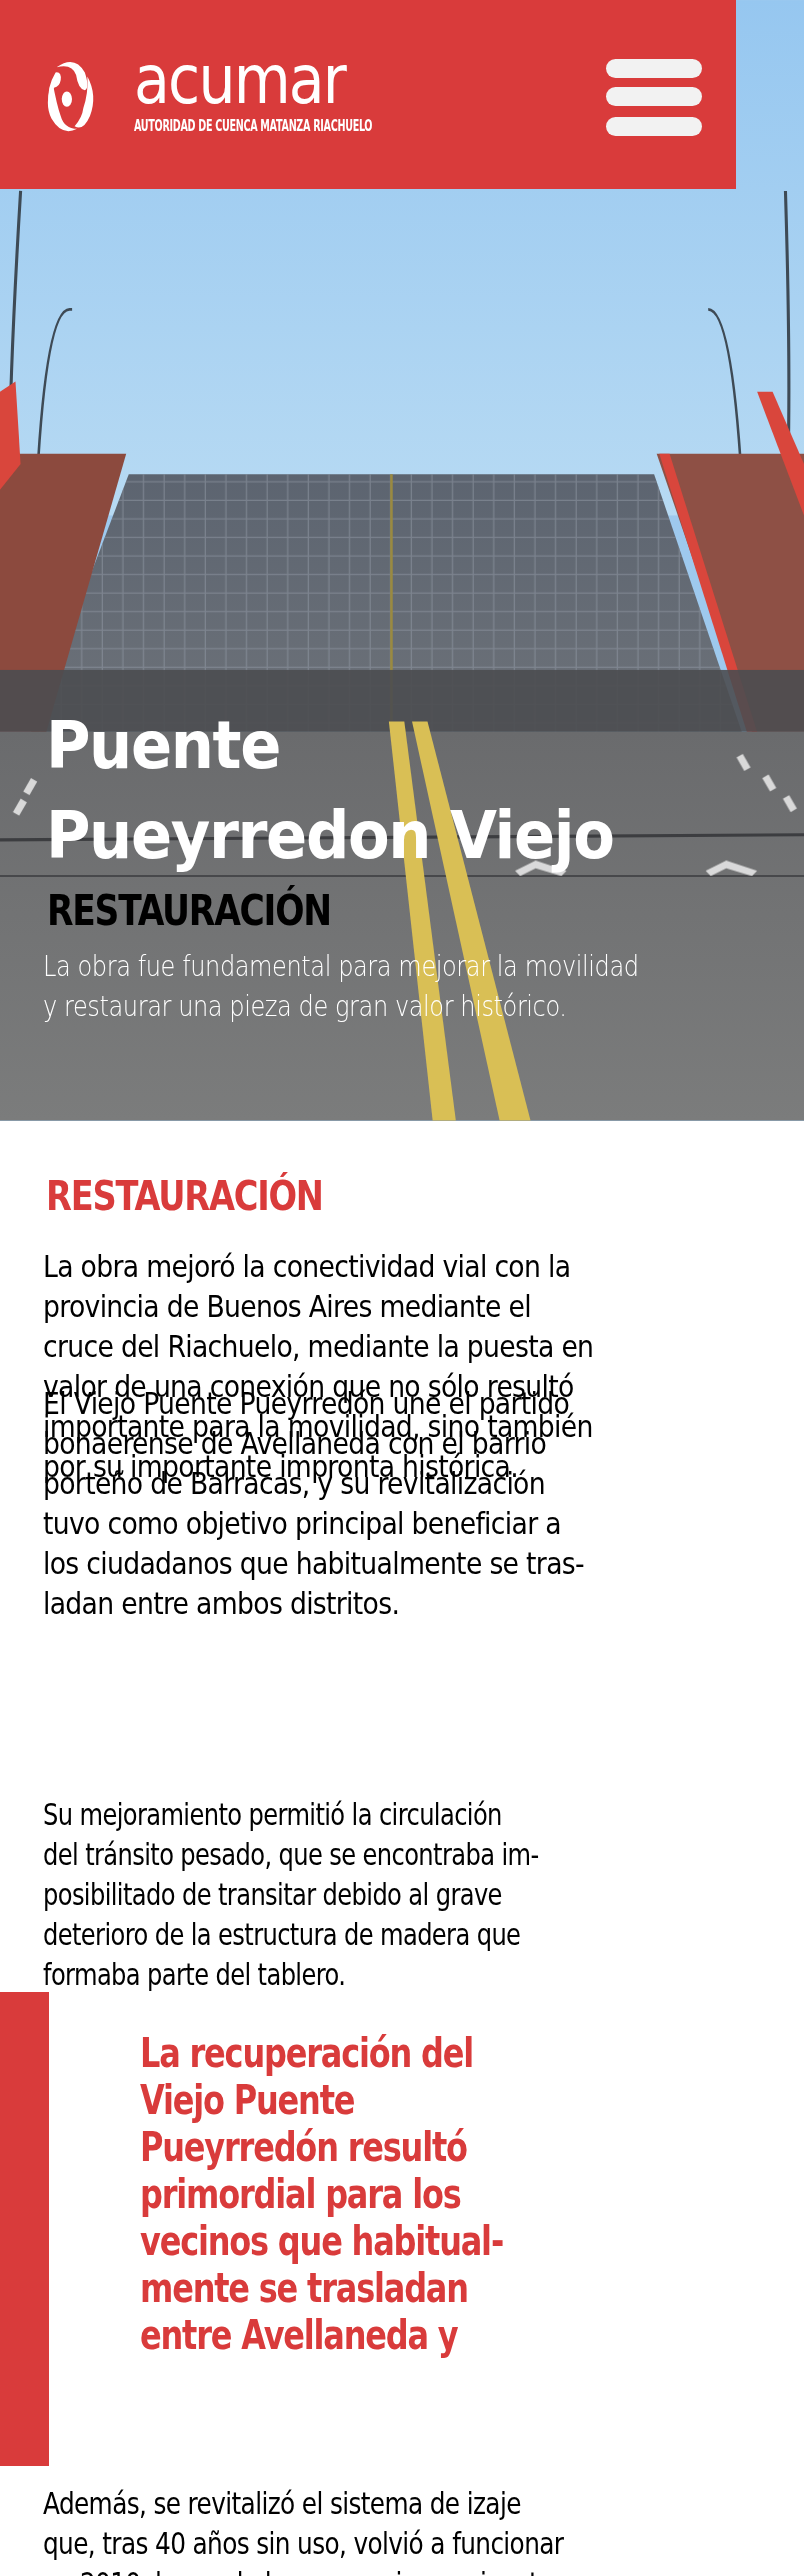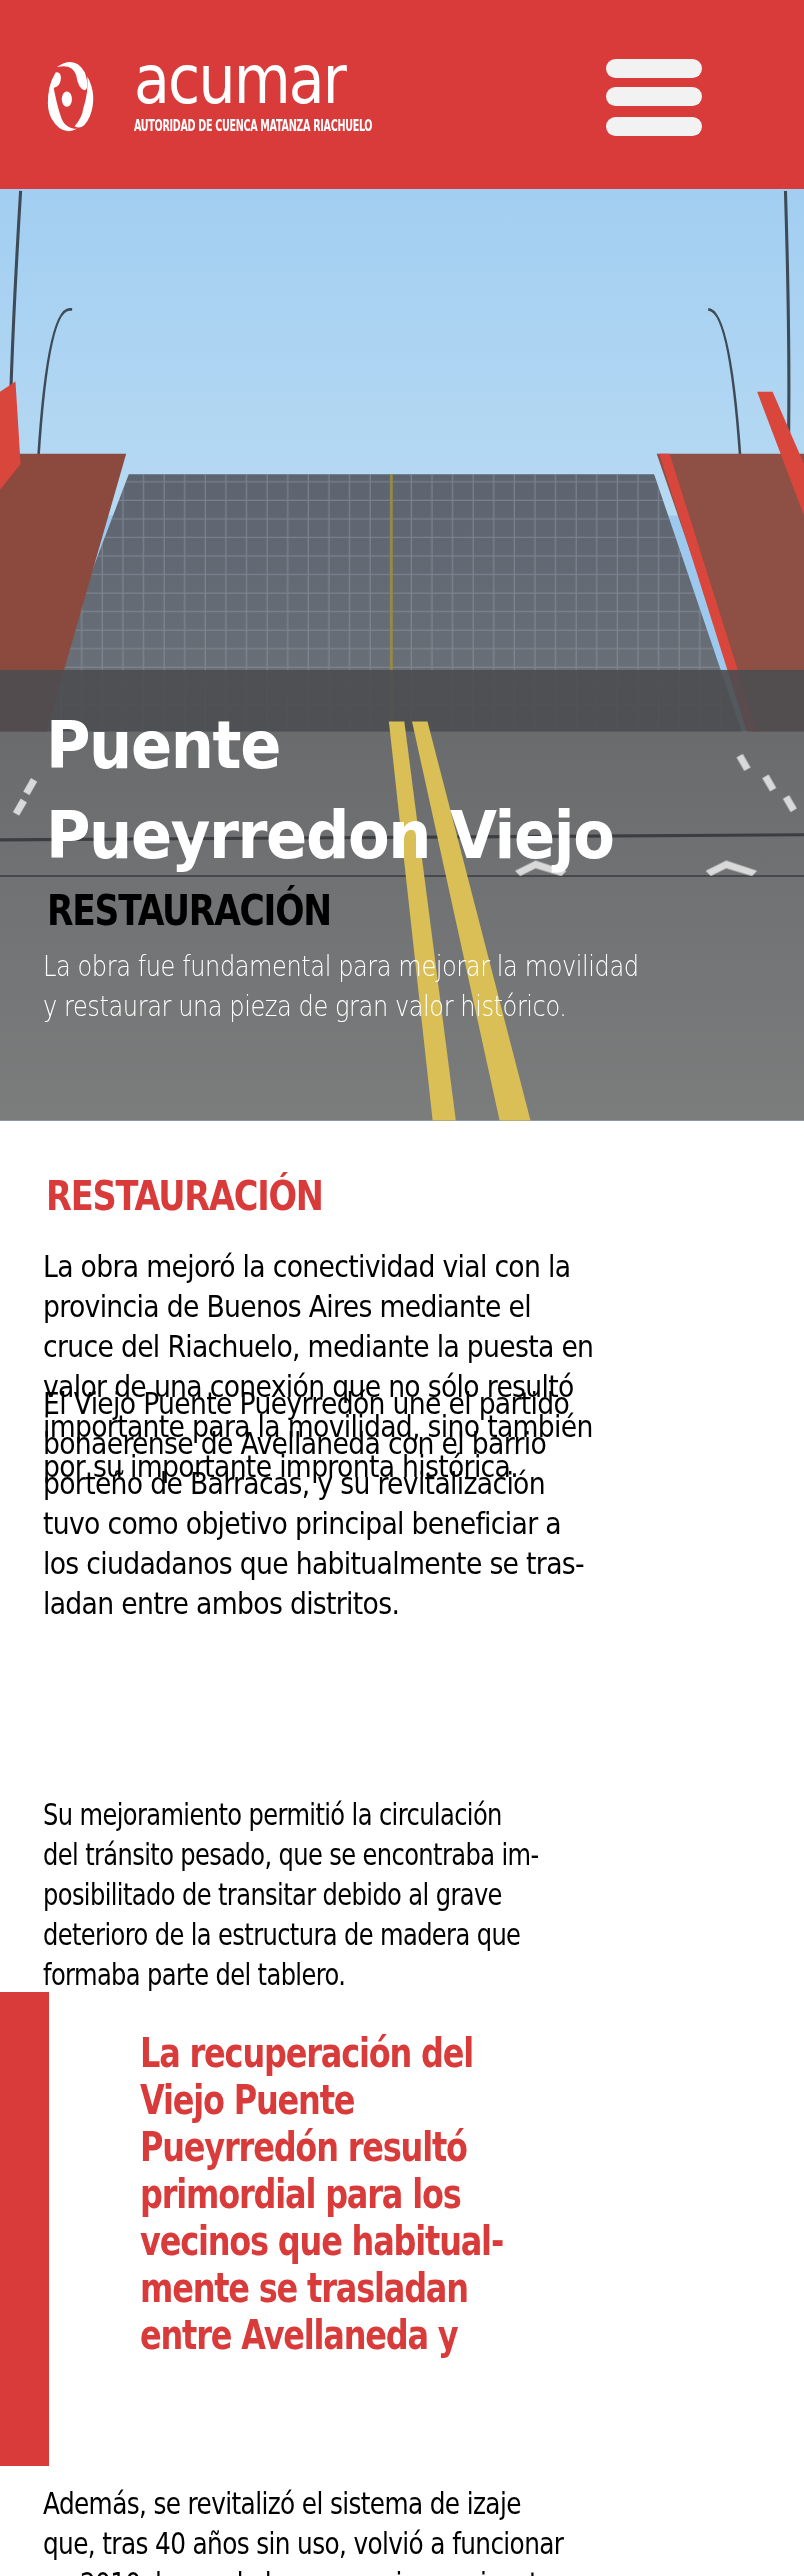--- a/index.html
+++ b/index.html
@@ -1,20 +1,20 @@
 <!DOCTYPE html>
 <html style="font-size:8.2px"><head>
 <meta charset="utf-8">
 <style>
   * { box-sizing: border-box; margin: 0; padding: 0; }
   html, body { width: 804px; background: #ffffff; }
   body { position: relative; height: 3950px; overflow: hidden; font-family: "DejaVu Sans", sans-serif; color: #000; }
 
   
-  .header { position: absolute; left: 0; top: 0; width: 804px; height: 189px; background: #d93b3b; z-index: 5; }
+  .header { position: absolute; left: 0; top: 0; width: 736px; height: 189px; background: #d93b3b; z-index: 5; }
   .logo { position: absolute; left: 46px; top: 57px; width: 361px; height: 82px; }
   .logo-mark { position: absolute; left: 0; top: 0; width: 52px; height: 77px; }
   .logo-word { position: absolute; left: 88px; top: -11.3px; font-family: "DejaVu Sans", sans-serif; font-size: 68px; color: #fff; letter-spacing: -2.1px; transform: scaleX(0.86); transform-origin: left top; line-height: 1; font-weight: 400; }
   .logo-sub { position: absolute; left: 88px; top: 60px; font-family: "DejaVu Sans", sans-serif; font-size: 15.5px; color: #fff; letter-spacing: -0.5px; transform: scaleX(0.62); transform-origin: left top; white-space: nowrap; font-weight: 700; }
   .hamburger { position: absolute; left: 606px; top: 59px; width: 96px; height: 77px; cursor: pointer; }
   .hamburger .bar { position: absolute; left: 0; width: 96px; height: 19px; background: #f2f2f2; border-radius: 9.8px; }
   .hamburger .b1 { top: 0; } .hamburger .b2 { top: 28px; } .hamburger .b3 { top: 58px; }
 
   
   .hero { position: absolute; left: 0; top: 0; width: 804px; height: 1121px; overflow: hidden; background: #9ec9ee; }

